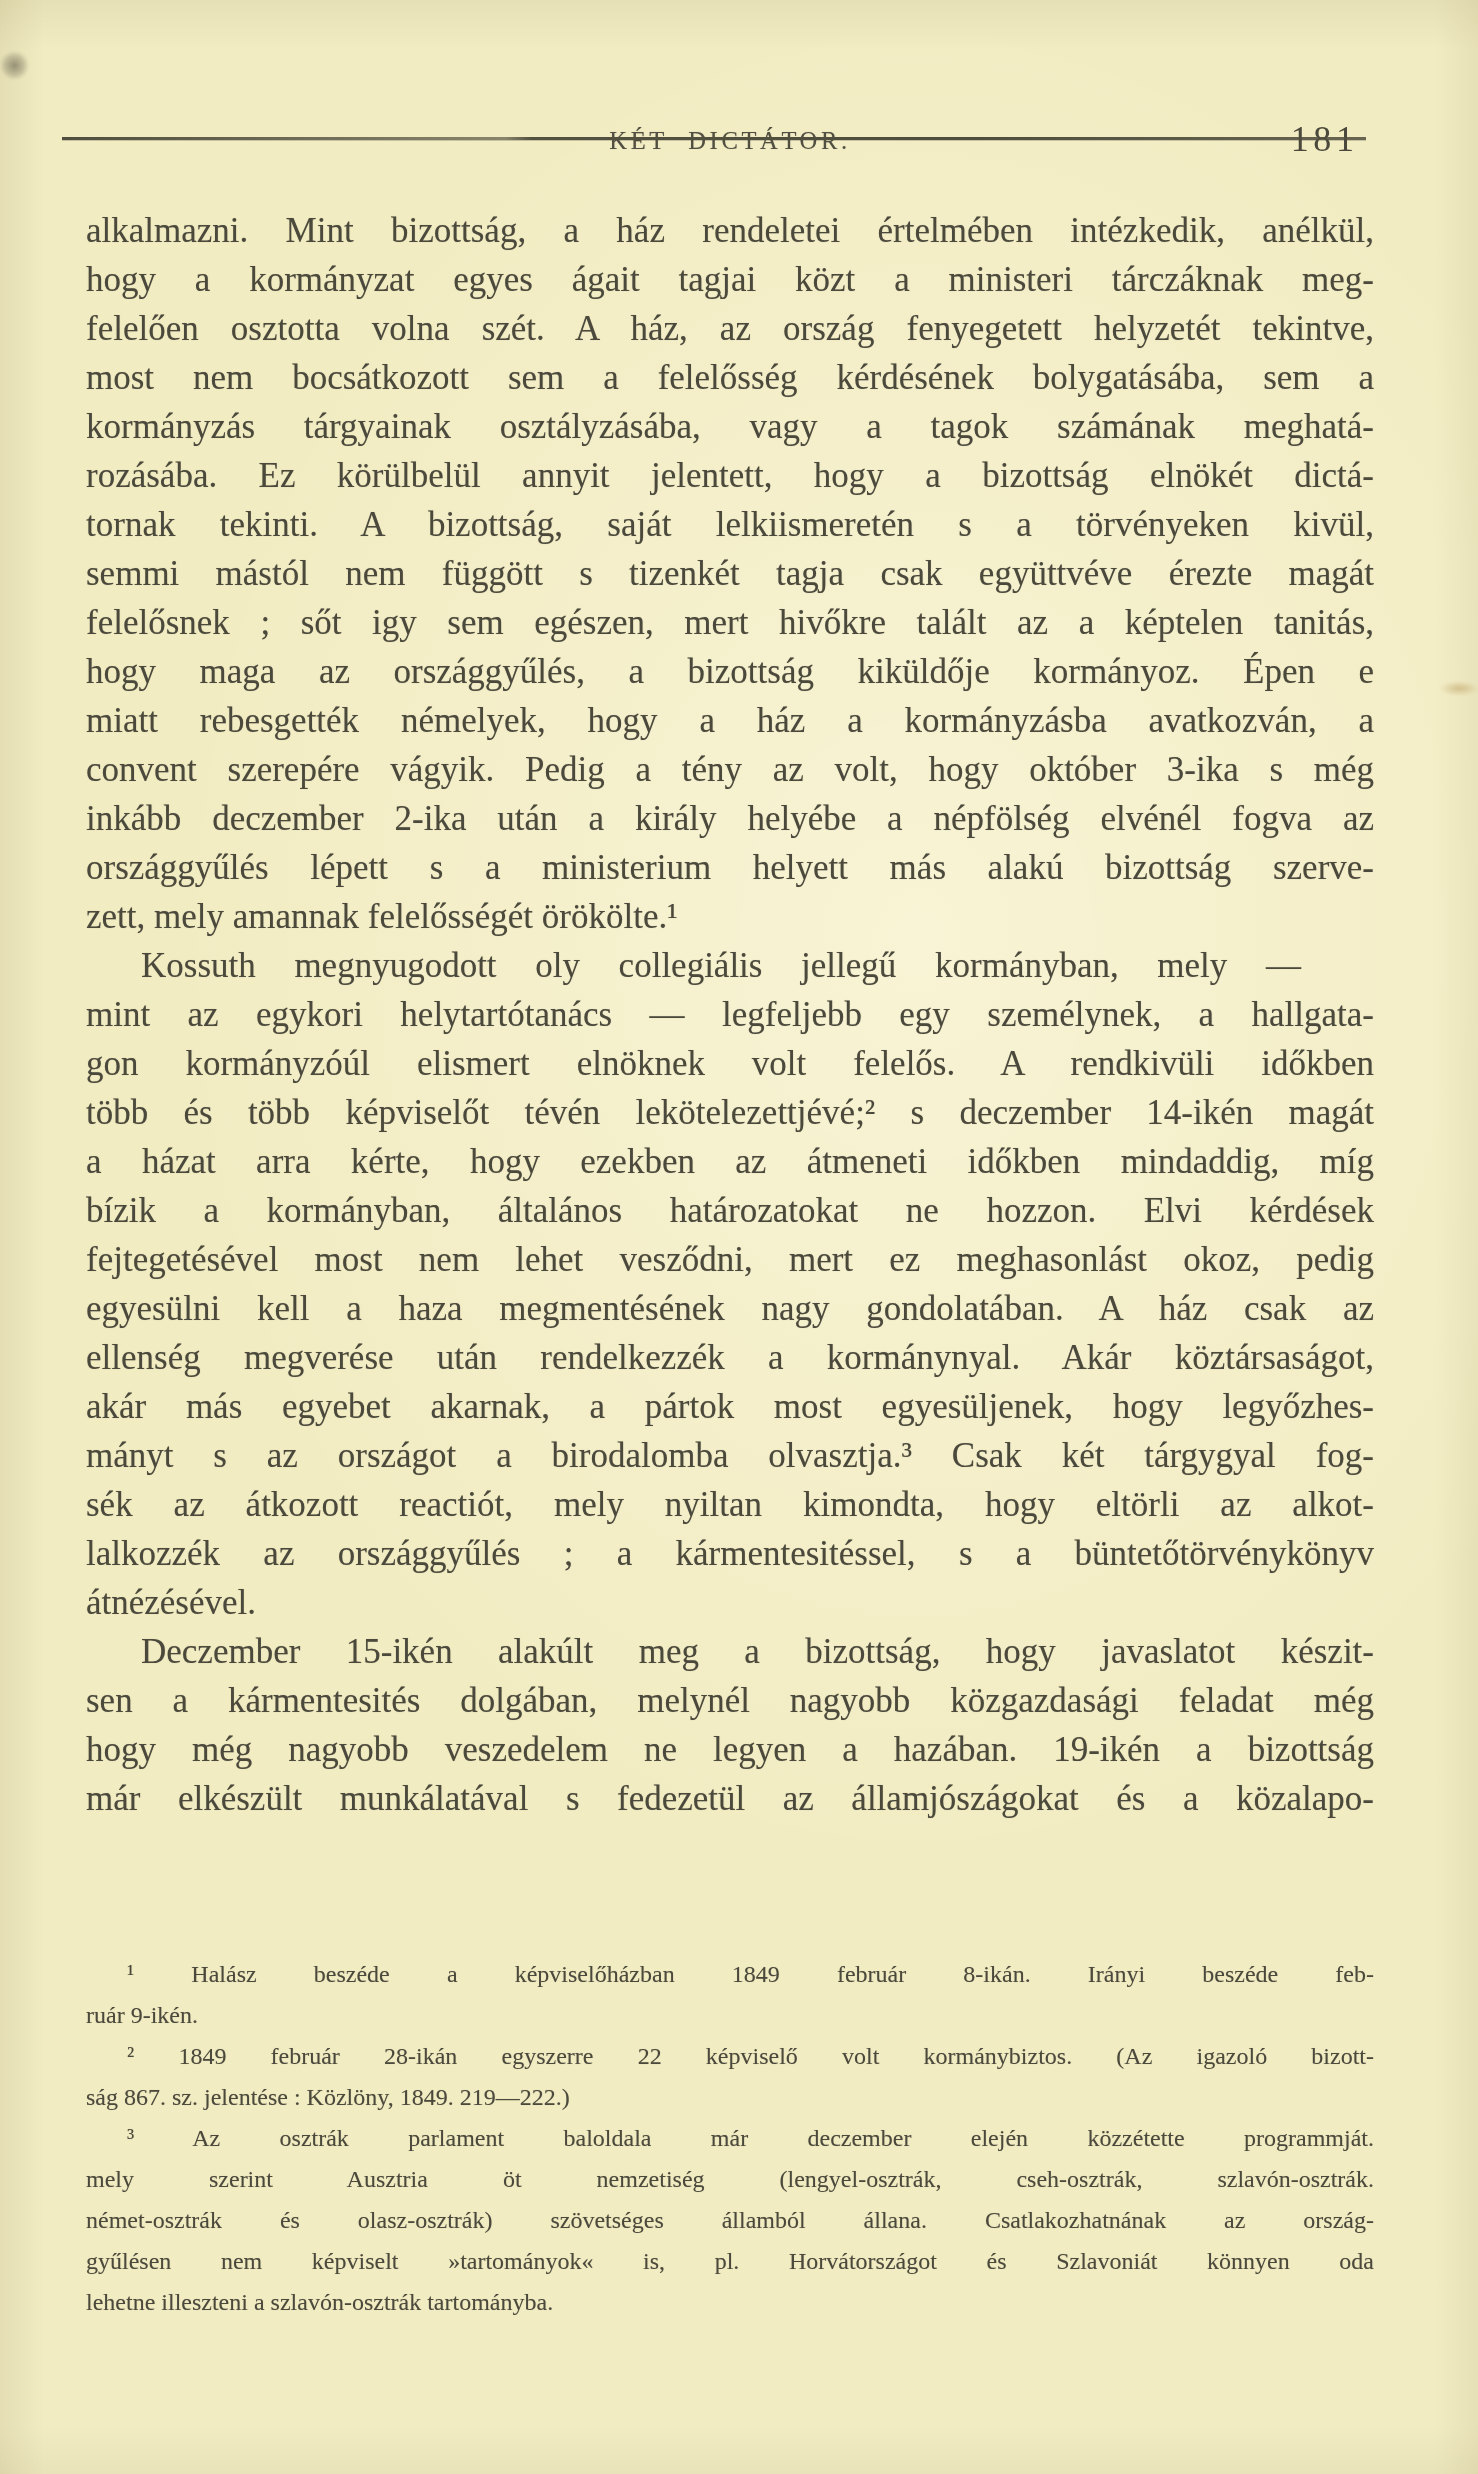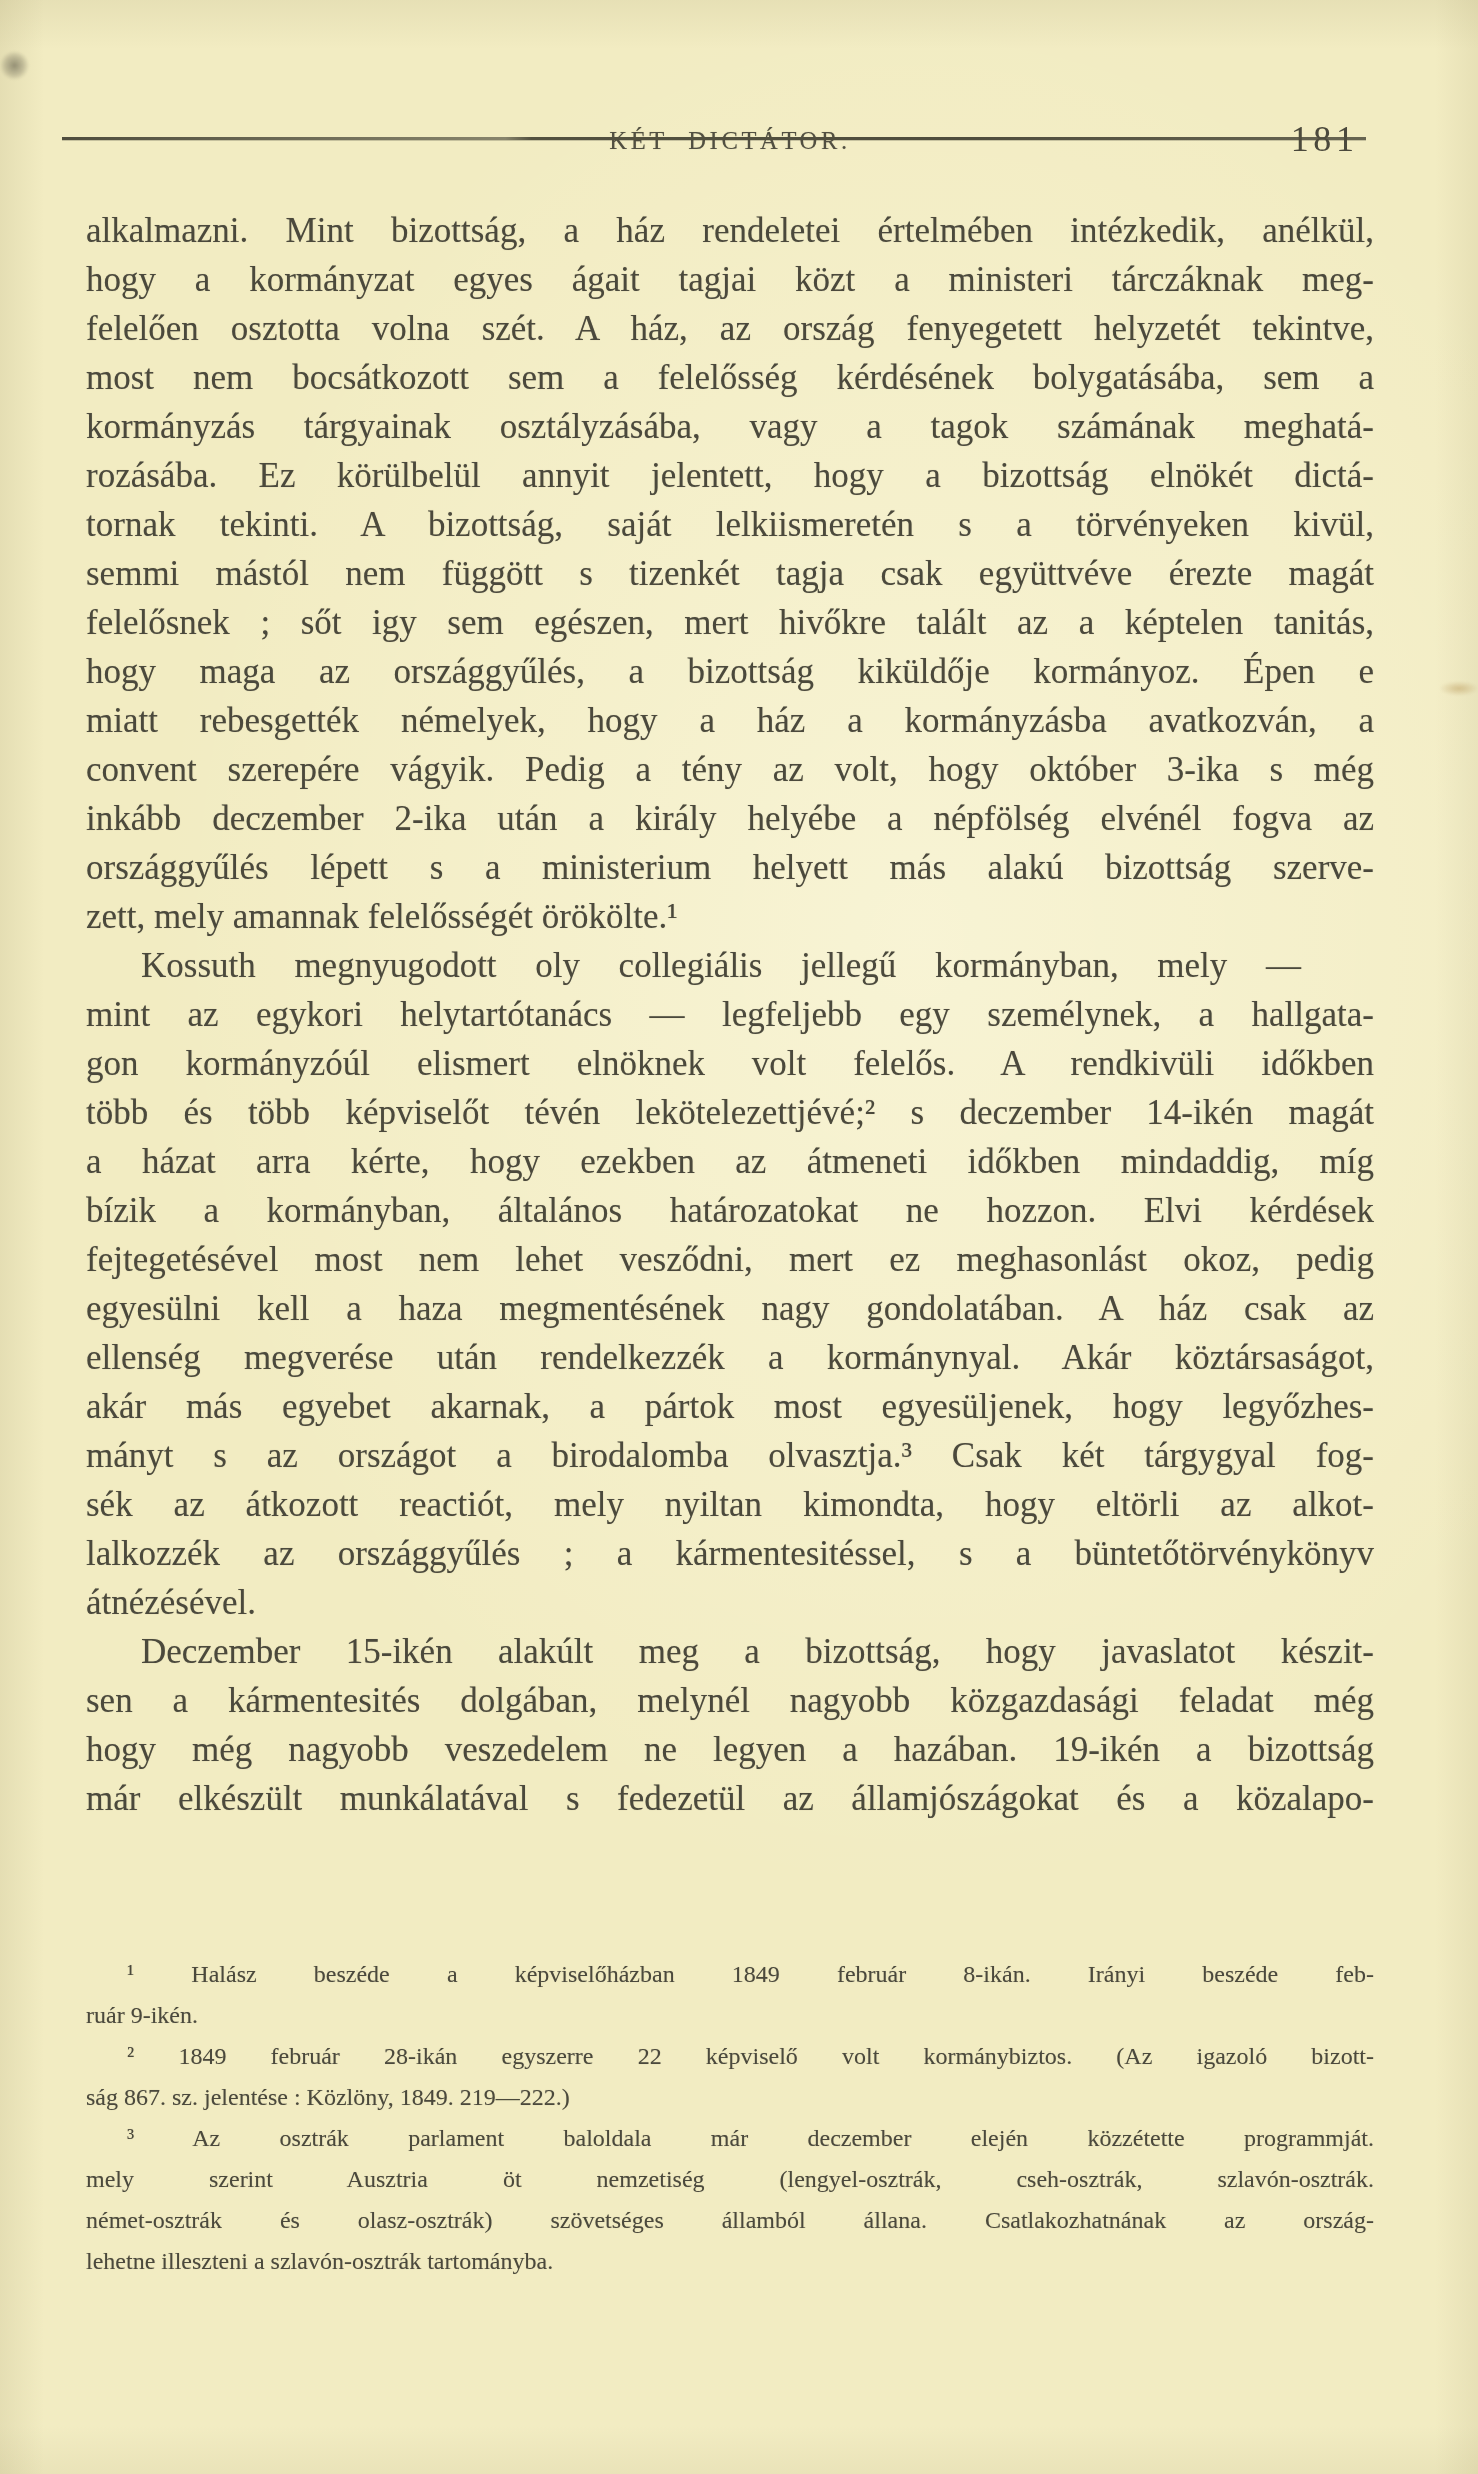--- a/index.html
+++ b/index.html
@@ -108,16 +108,17 @@
     </div>
 
   <div class="footnotes" id="footNotes">
       <div class="fline indent">¹ Halász beszéde a képviselőházban 1849 február 8-ikán. Irányi beszéde feb-</div>
       <div class="fline endline">ruár 9-ikén.</div>
       <div class="fline indent">² 1849 február 28-ikán egyszerre 22 képviselő volt kormánybiztos. (Az igazoló bizott-</div>
       <div class="fline endline">ság 867. sz. jelentése : Közlöny, 1849. 219—222.)</div>
       <div class="fline indent">³ Az osztrák parlament baloldala már deczember elején közzétette programmját.</div>
       <div class="fline">mely szerint Ausztria öt nemzetiség (lengyel-osztrák, cseh-osztrák, szlavón-osztrák.</div>
       <div class="fline">német-osztrák és olasz-osztrák) szövetséges államból állana. Csatlakozhatnának az ország-</div>
+      <div class="fline">gyűlésen nem képviselt »tartományok« is, pl. Horvátországot és Szlavoniát könnyen oda</div>
       <div class="fline endline">lehetne illeszteni a szlavón-osztrák tartományba.</div>
     </div>
 </div>
 
 
 </body></html>

